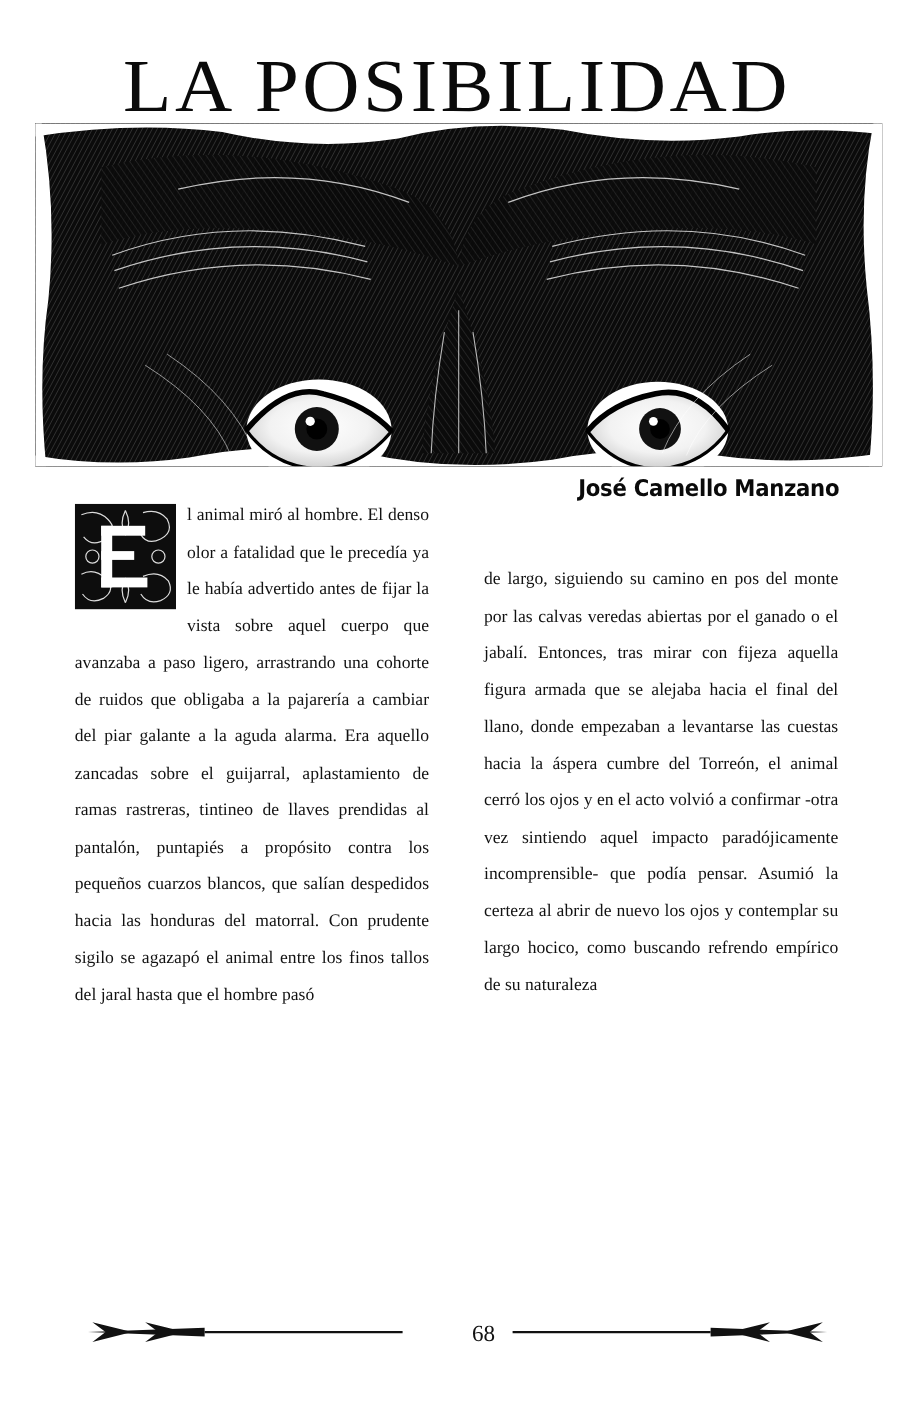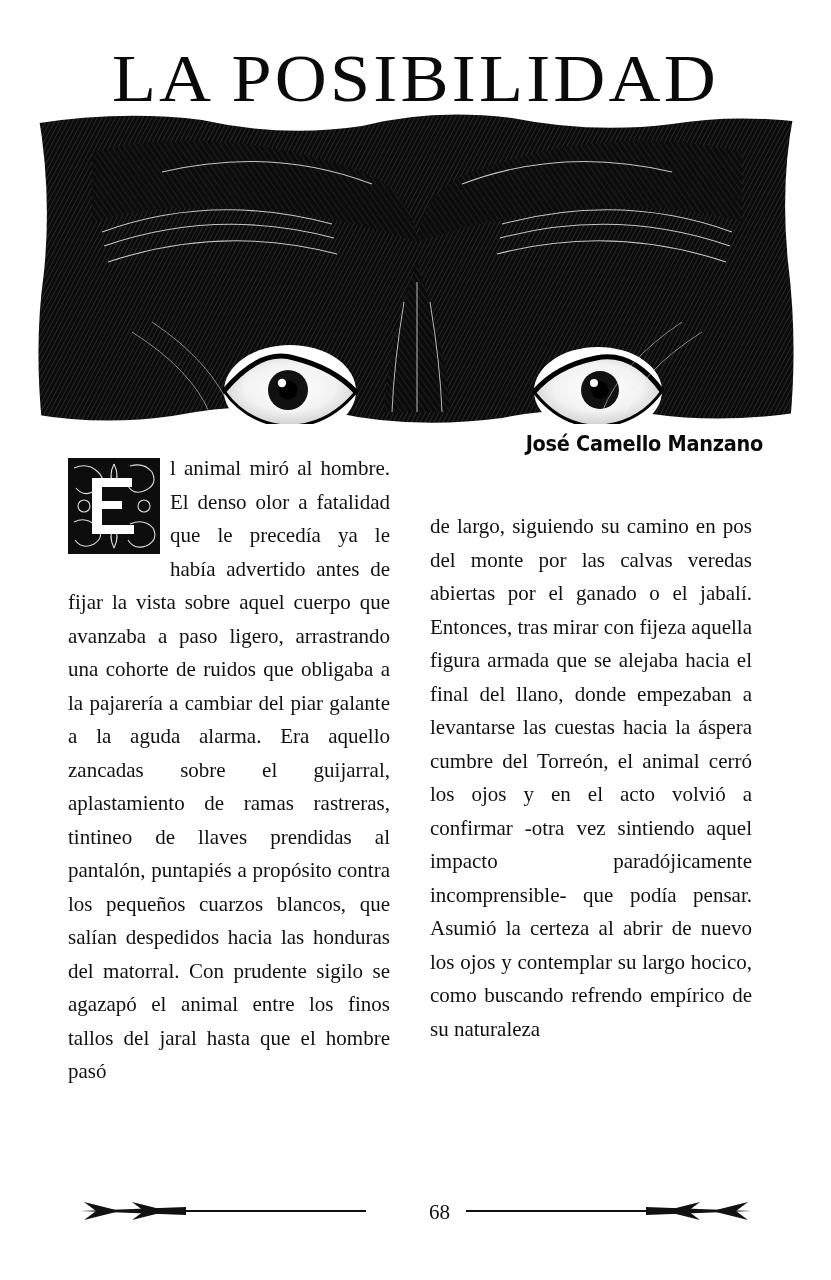--- a/index.html
+++ b/index.html
@@ -69,29 +69,29 @@
     position: absolute;
     left: 68px;
     top: 452px;
     width: 696px;
     height: 730px;
   }
   .col {
     position: absolute;
     top: 0;
     width: 322px;
-    font-size: 21px;
+    font-size: 16px;
     line-height: 33.5px;
     text-align: justify;
     text-justify: inter-word;
     hyphens: none;
     color: #111;
   }
   .col-left  { left: 0; }
-  .col-right { left: 362px; top: 58px; }
+  .col-right { left: 372px; top: 58px; }
 
   .dropcap {
     float: left;
     width: 92px;
     height: 96px;
     margin: 6px 10px 0 0;
     position: relative;
   }
   .dropcap svg { display: block; }
 

